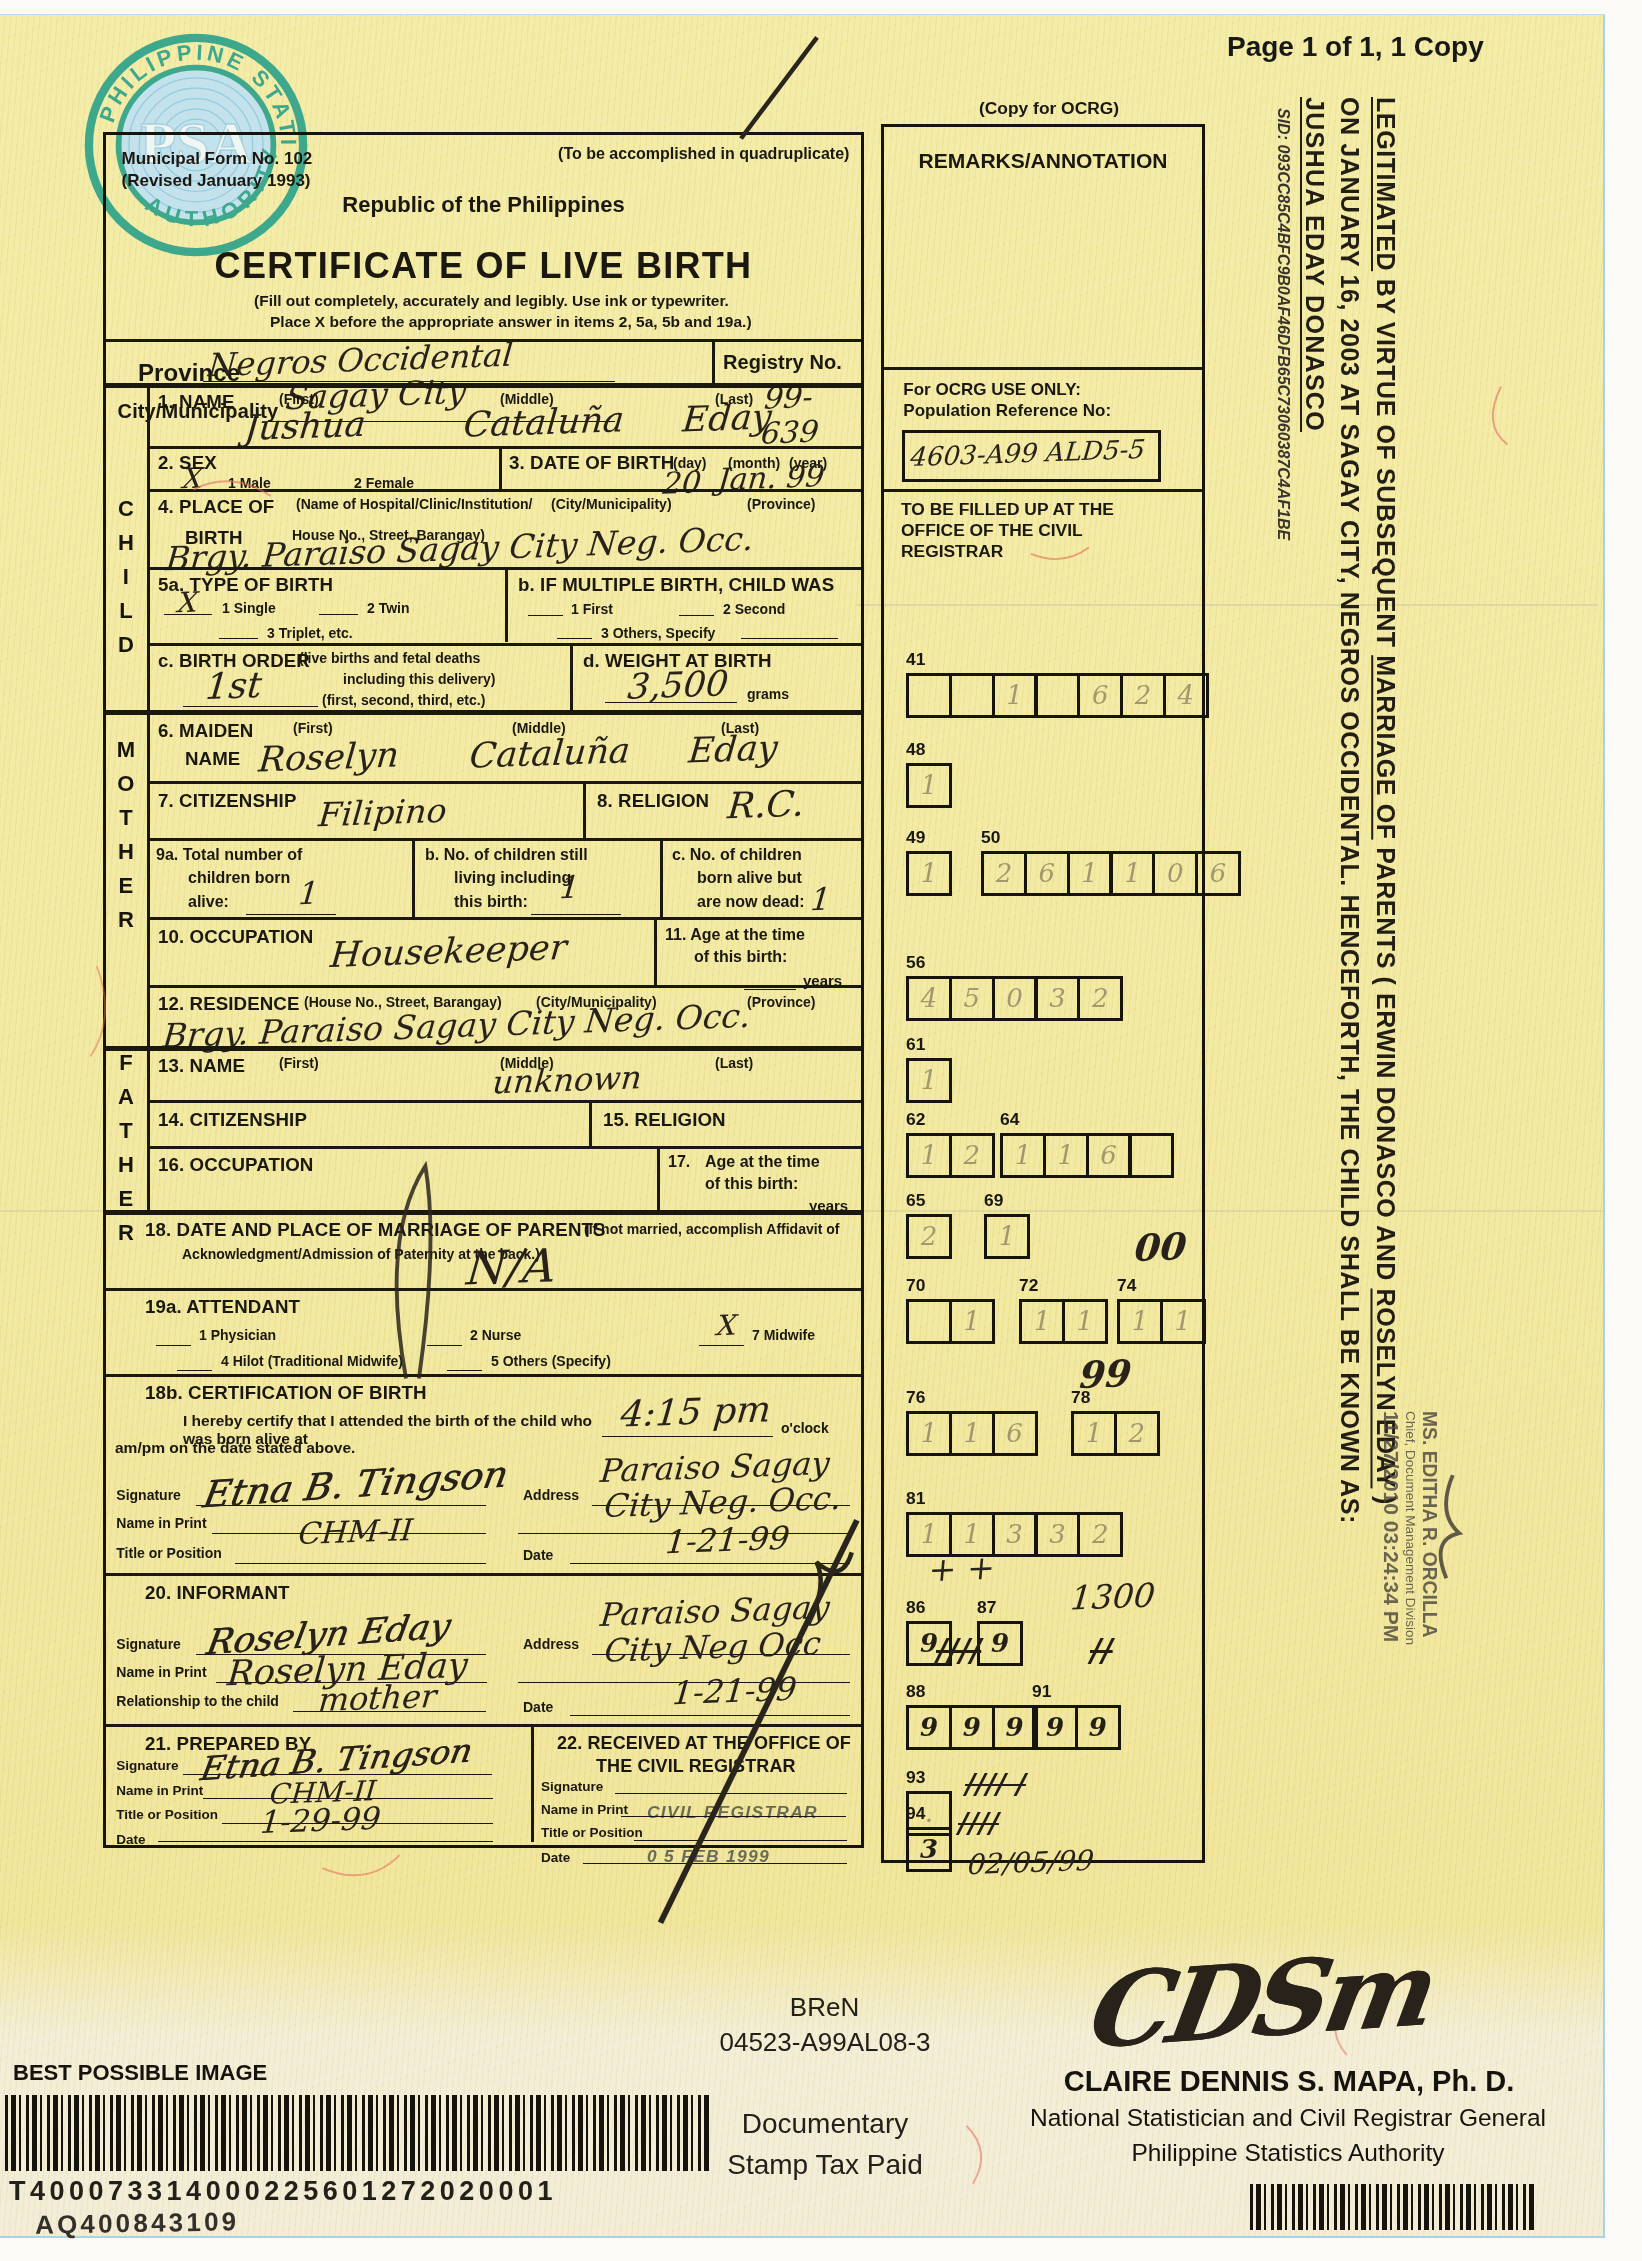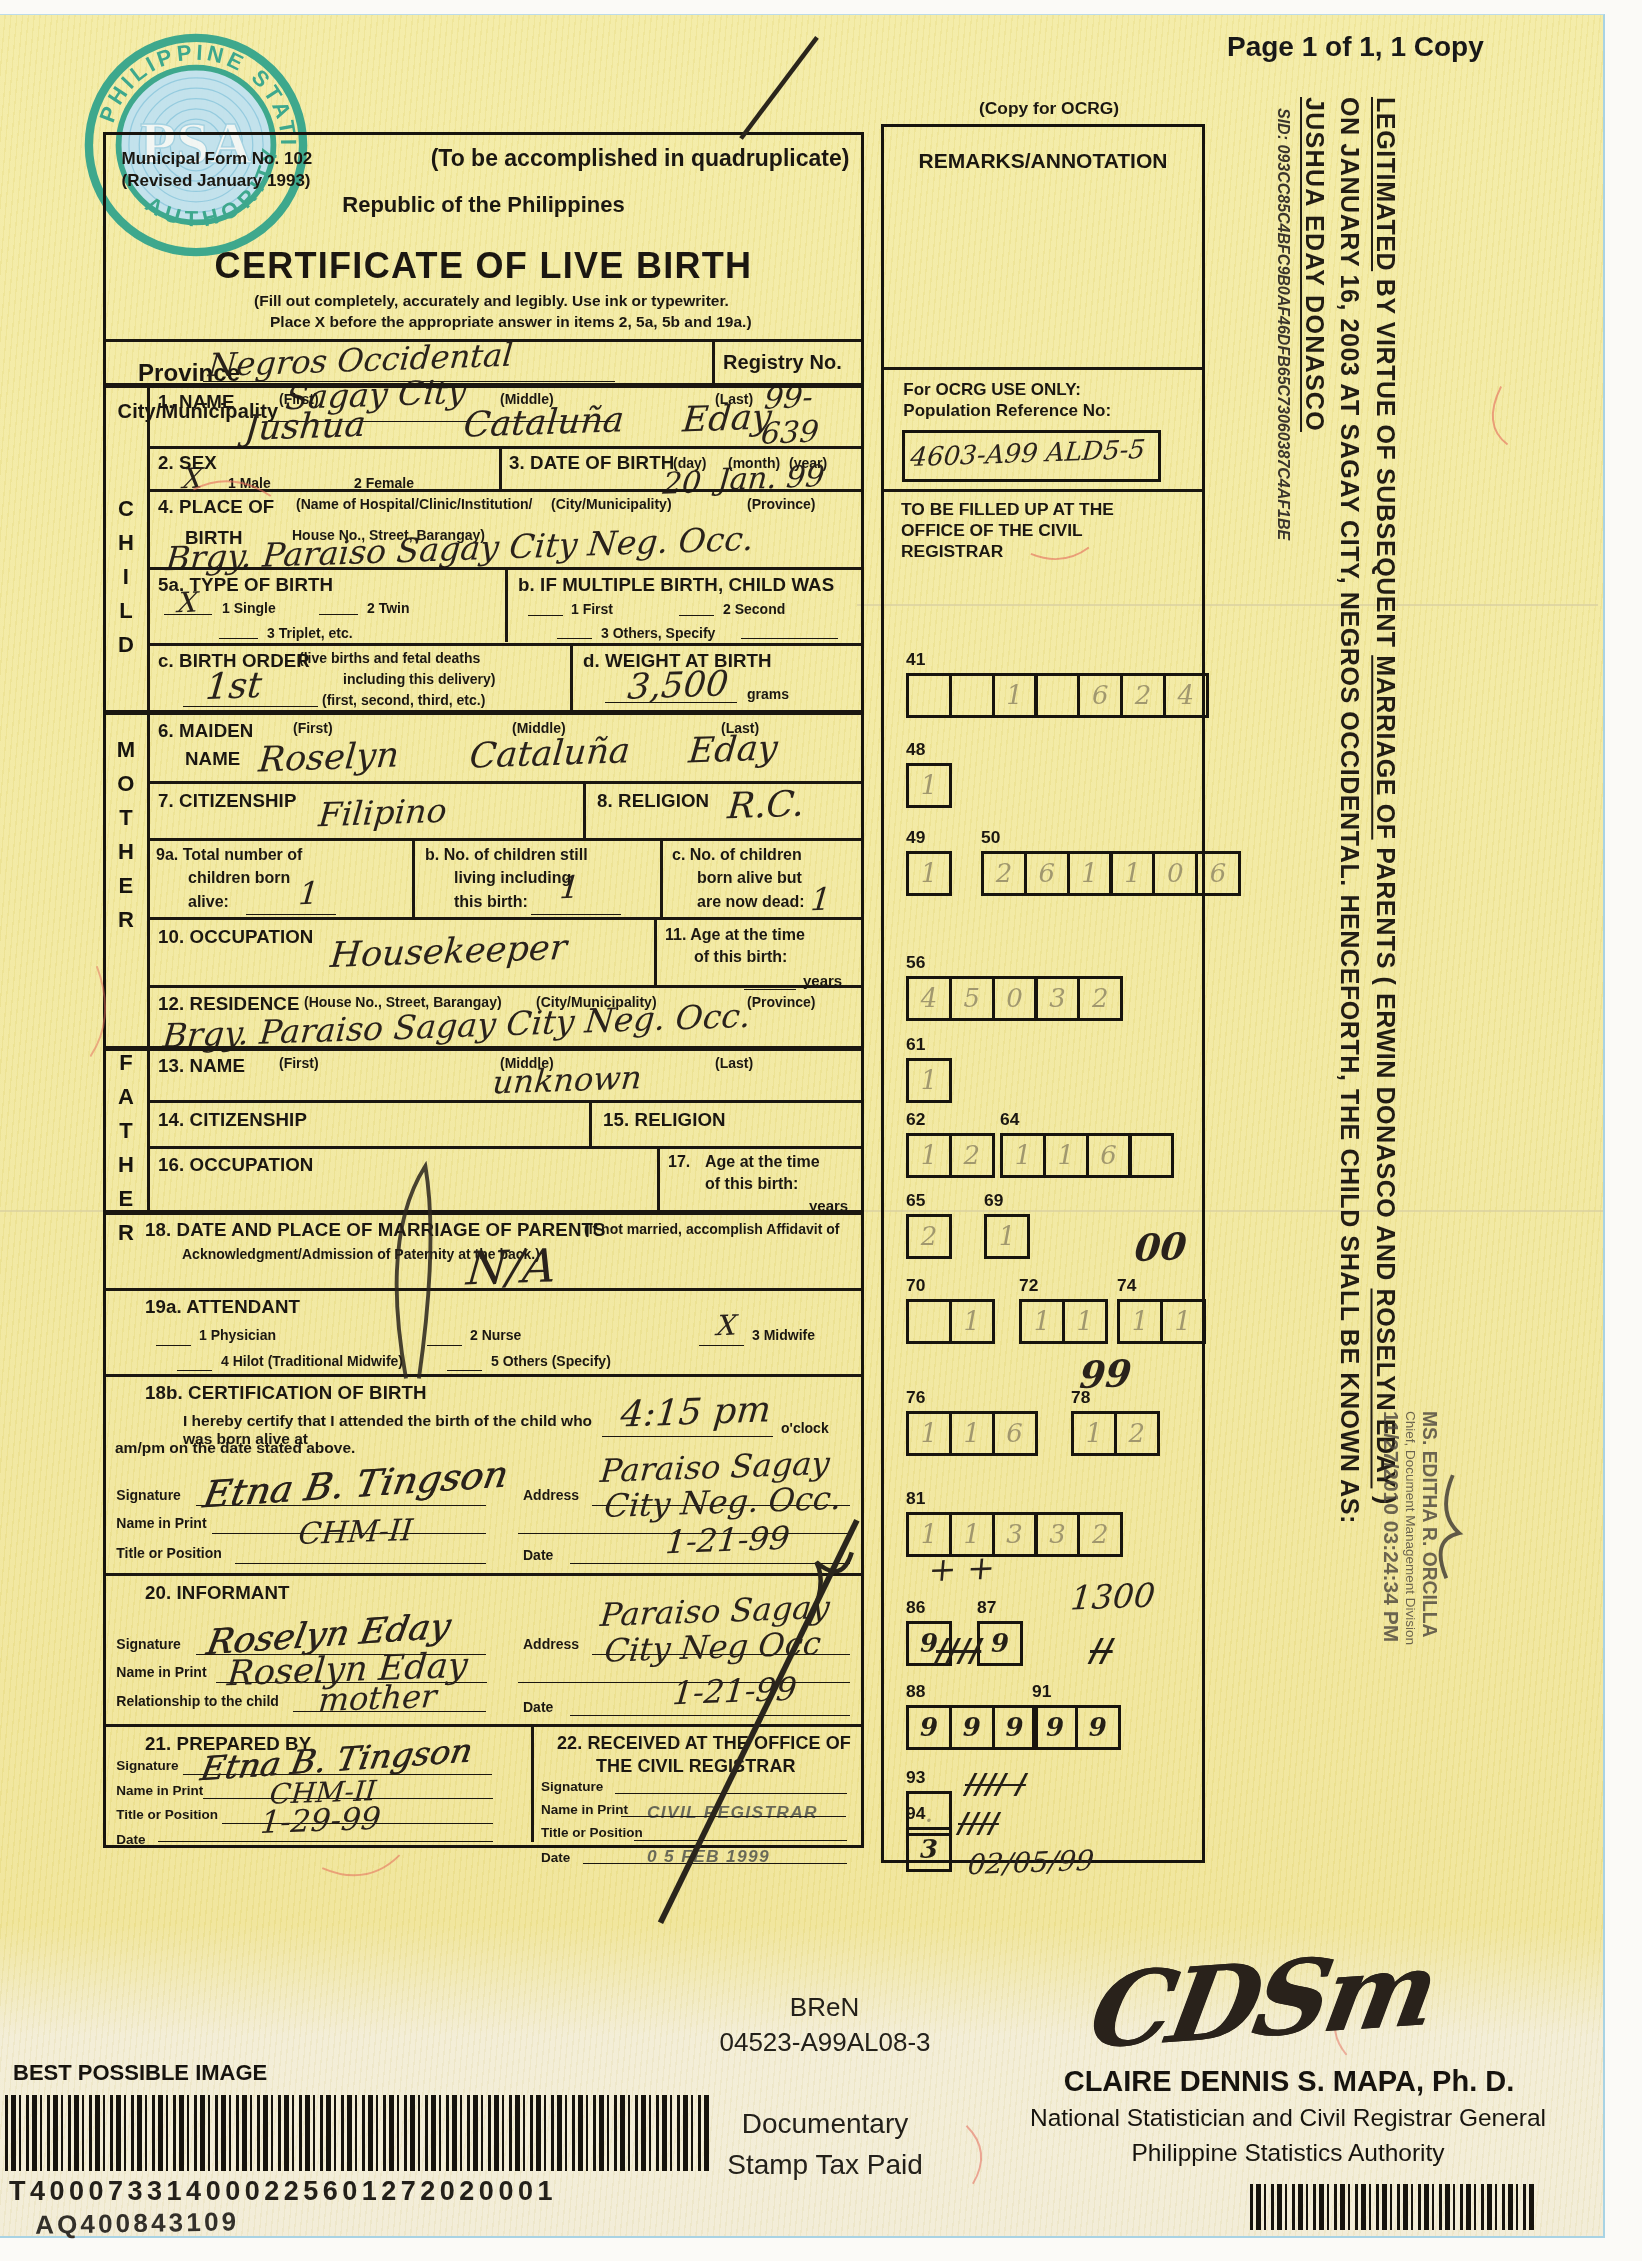--- a/index.html
+++ b/index.html
@@ -73,21 +73,21 @@
         <textPath href="#arcB" startOffset="28%"><tspan>AUTHORITY</tspan></textPath>
       </text>
       <text x="186" y="214" text-anchor="middle" font-family="Liberation Serif,serif" font-size="92" font-weight="bold" fill="#f2f7fa" stroke="#9fd0e6" stroke-width="2">PSA</text>
     </svg>
   </div>
 
   <div style="position:absolute;left:103px;top:132px;width:755px;height:1710px;border:3.9px solid #17140e;">
 
     <div class="sub" style="position:absolute;left:15.5px;top:14px;font-size:17px;">Municipal Form No. 102</div>
     <div class="sub" style="position:absolute;left:15.5px;top:36px;font-size:17px;">(Revised January 1993)</div>
-    <div class="sub" style="position:absolute;right:11.6px;top:10.3px;font-size:23px;">(To be accomplished in quadruplicate)</div>
+    <div class="sub" style="position:absolute;right:11.6px;top:10.3px;font-size:16px;">(To be accomplished in quadruplicate)</div>
     <div class="big-title" style="position:absolute;left:0;top:57px;width:100%;text-align:center;font-size:22px;">Republic of the Philippines</div>
     <div class="big-title" style="position:absolute;left:0;top:110px;width:100%;text-align:center;font-size:36px;letter-spacing:1.3px;">CERTIFICATE OF LIVE BIRTH</div>
     <div class="sub" style="position:absolute;left:148px;top:157px;font-size:15.5px;">(Fill out completely, accurately and legibly. Use ink or typewriter.</div>
     <div class="sub" style="position:absolute;left:164px;top:178px;font-size:15.5px;">Place X before the appropriate answer in items 2, 5a, 5b and 19a.)</div>
 
     <div class="hline" style="left:0;top:204px;width:100%;"></div>
 
     <div class="lbl" style="position:absolute;left:24px;top:224px;font-size:24px;padding-left:8px;">Province</div>
     <span class="hw" style="position:absolute;left:103px;top:206px;font-size:32px;">Negros Occidental</span>
     <div class="fieldline" style="left:97px;top:246px;width:412px;"></div>
@@ -252,21 +252,21 @@
     <span class="hw" style="position:absolute;left:361px;top:1105px;font-size:46px;">N/A</span>
     <div class="hline" style="left:0;top:1153px;width:100%;"></div>
 
     <div class="lbl" style="position:absolute;left:39px;top:1161px;">19a.  ATTENDANT</div>
     <span class="bl" style="position:absolute;left:50px;top:1191px;width:35px;"></span>
     <span class="sub" style="position:absolute;left:93px;top:1192px;">1  Physician</span>
     <span class="bl" style="position:absolute;left:321px;top:1191px;width:35px;"></span>
     <span class="sub" style="position:absolute;left:364px;top:1192px;">2  Nurse</span>
     <span class="hwx" style="position:absolute;left:611px;top:1174px;font-size:28px;">X</span>
     <span class="bl" style="position:absolute;left:593px;top:1191px;width:45px;"></span>
-    <span class="sub" style="position:absolute;left:646px;top:1192px;">3  Midwife</span>
+    <span class="sub" style="position:absolute;left:646px;top:1192px;">7  Midwife</span>
     <span class="bl" style="position:absolute;left:71px;top:1216px;width:35px;"></span>
     <span class="sub" style="position:absolute;left:115px;top:1218px;">4  Hilot (Traditional Midwife)</span>
     <span class="bl" style="position:absolute;left:341px;top:1216px;width:35px;"></span>
     <span class="sub" style="position:absolute;left:385px;top:1218px;">5  Others (Specify)</span>
     <div class="hline" style="left:0;top:1239px;width:100%;"></div>
 
     <div class="lbl" style="position:absolute;left:39px;top:1247px;">18b.  CERTIFICATION OF BIRTH</div>
     <div class="sub" style="position:absolute;left:77px;top:1277px;width:438px;font-size:15.5px;">I hereby certify that I attended the birth of the child who was born alive at</div>
     <span class="hw" style="position:absolute;left:515px;top:1256px;font-size:36px;">4:15 pm</span>
     <div class="fieldline" style="left:496px;top:1301px;width:171px;"></div>

